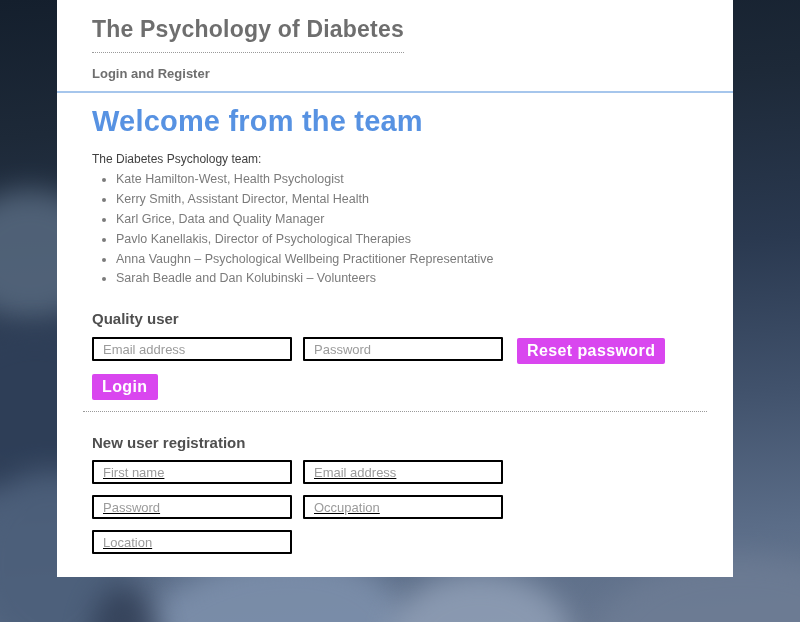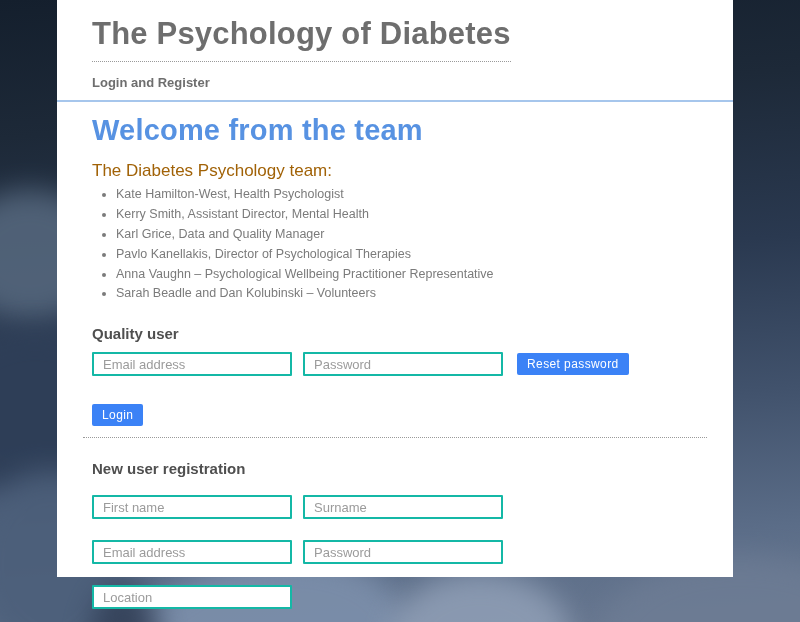--- a/index.html
+++ b/index.html
@@ -17,45 +17,45 @@
   .sh3{left:-30px;top:470px;width:160px;height:190px;background:#4c5f7a;opacity:.9;}
   .sh4{left:110px;top:560px;width:300px;height:190px;background:#7e91ad;transform:rotate(-15deg);opacity:.85;}
   .sh5{left:390px;top:572px;width:180px;height:130px;background:#93a2b9;opacity:.8;}
   .sh6{left:90px;top:585px;width:70px;height:120px;background:#2c3950;opacity:.8;}
   .sh7{left:600px;top:555px;width:280px;height:160px;background:#6e7d95;opacity:.75;}
 
   
   .card{position:absolute;left:57px;top:0;width:676px;height:577px;background:#ffffff;box-sizing:border-box;}
   .pad{padding:0 35px;}
 
-  .site-title{display:inline-block;margin:16px 0 0 0;font-size:31px;font-weight:bold;color:#6e6e6e;
+  .site-title{display:inline-block;margin:16px 0 0 0;font-size:23px;font-weight:bold;color:#6e6e6e;
     letter-spacing:.2px;padding-bottom:9px;border-bottom:1px dotted #9a9a9a;}
   .breadcrumb{margin-top:13px;font-size:13px;font-weight:bold;color:#6e6e6e;}
   .blue-rule{margin-top:10px;height:2px;background:#a6c6ec;}
 
   .welcome{margin:12px 0 10px 0;font-size:29px;font-weight:bold;color:#5792e2;letter-spacing:.2px;}
   .intro{margin:0;max-width:610px;font-size:12.5px;line-height:1.55;color:#7b7b7b;}
-  .team-label{margin:14px 0 0 0;font-size:17px;color:#a16207;}
+  .team-label{margin:14px 0 0 0;font-size:12px;color:#404040;}
   ul.team{margin:6px 0 0 0;padding-left:24px;color:#7b7b7b;}
   ul.team li{font-size:12.5px;line-height:1.27;margin-bottom:4px;color:#7b7b7b;}
 
   .section-h{margin:23px 0 0 0;font-size:15px;font-weight:bold;color:#4f4f4f;}
 
   .row{display:flex;align-items:flex-start;margin-top:10px;gap:11px;}
-  input.field{box-sizing:border-box;width:200px;height:24px;border:2px solid #14b8a6;border-radius:1px;
+  input.field{box-sizing:border-box;width:200px;height:24px;border:2px solid #000000;border-radius:1px;
     padding:0 9px;font-family:"Liberation Sans","DejaVu Sans",sans-serif;font-size:13px;color:#555;background:#fff;outline:none;}
   input.field::placeholder{color:#9b9b9b;opacity:1;}
-  .btn{display:inline-block;border:none;background:#3b82f6;color:#ffffff;font-weight:normal;font-size:12px;
+  .btn{display:inline-block;border:none;background:#d946ef;color:#ffffff;font-weight:bold;font-size:16px;
     letter-spacing:.4px;padding:4px 10px;border-radius:2px;cursor:pointer;
     font-family:"Liberation Sans","DejaVu Sans",sans-serif;}
   .btn.reset{margin-left:3px;margin-top:1px;}
-  .btn.standalone{margin-top:28px;}
+  .btn.standalone{margin-top:10px;}
   .dotted-div{margin-top:11px;border-top:1px dotted #9a9a9a;height:0;margin-left:-9px;margin-right:-9px;}
 
-  .grid{margin-top:18px;display:grid;grid-template-columns:200px 200px;gap:21px 11px;}
+  .grid{margin-top:9px;display:grid;grid-template-columns:200px 200px;gap:11px 11px;text-decoration:underline;}
   .register-wrap{margin-top:18px;}
 </style>
 </head>
 <body>
 
 <div class="bg">
   <div class="shape sh1"></div>
   <div class="shape sh2"></div>
   <div class="shape sh3"></div>
   <div class="shape sh4"></div>
@@ -90,20 +90,20 @@
       <input class="field" type="text" placeholder="Password" style="">
       <button class="btn reset">Reset password</button>
     </div>
     <button class="btn standalone">Login</button>
 
     <div class="dotted-div"></div>
 
     <h3 class="section-h" style="margin-top:22px;">New user registration</h3>
     <div class="grid">
       <input class="field" type="text" placeholder="First name" style="">
-      <input class="field" type="text" placeholder="Surname" style="">
       <input class="field" type="text" placeholder="Email address" style="">
       <input class="field" type="text" placeholder="Password" style="">
+      <input class="field" type="text" placeholder="Occupation" style="">
       <input class="field" type="text" placeholder="Location" style="">
     </div>
   </div>
 
 </div>
 
 </body></html>

